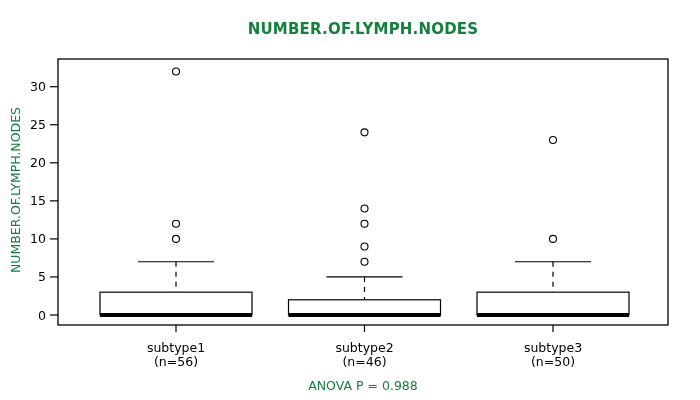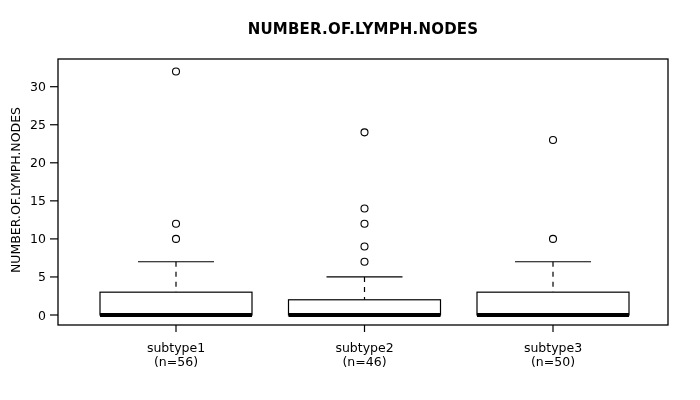--- a/index.html
+++ b/index.html
@@ -2,21 +2,21 @@
 <html><head>
 <meta charset="utf-8">
 <style>
   html, body { margin: 0; padding: 0; background: #ffffff; }
   .figure {
     position: relative;
     width: 700px;
     height: 400px;
     background: #ffffff;
     font-family: "DejaVu Sans", "Liberation Sans", sans-serif;
-    color: #000000;
+    color: #15803d;
     overflow: hidden;
   }
   .chart-title {
     position: absolute;
     left: 58px;
     top: 20px;
     width: 610px;
     text-align: center;
     font-size: 15px;
     font-weight: bold;
@@ -98,13 +98,14 @@
       <line x1="515" y1="261.73" x2="591" y2="261.73" stroke="#000000" stroke-width="1.2"></line>
       <rect x="477" y="292.17" width="152" height="22.829999999999984" fill="#ffffff" stroke="#000000" stroke-width="1.2"></rect>
       <line x1="477" y1="315" x2="629" y2="315" stroke="#000000" stroke-width="4"></line>
       <circle cx="553" cy="238.89999999999998" r="3.5" fill="none" stroke="#000000" stroke-width="1.1"></circle>
       <circle cx="553" cy="139.97" r="3.5" fill="none" stroke="#000000" stroke-width="1.1"></circle>
       <line x1="553" y1="325" x2="553" y2="332" stroke="#000000" stroke-width="1.2"></line>
       <text x="553" y="352" text-anchor="middle" font-size="12.5px">subtype3</text>
       <text x="553" y="366" text-anchor="middle" font-size="12.5px">(n=50)</text>
     </svg>
 
+  <div class="anova-text">ANOVA P = 0.988</div>
 </div>
 
 </body></html>

